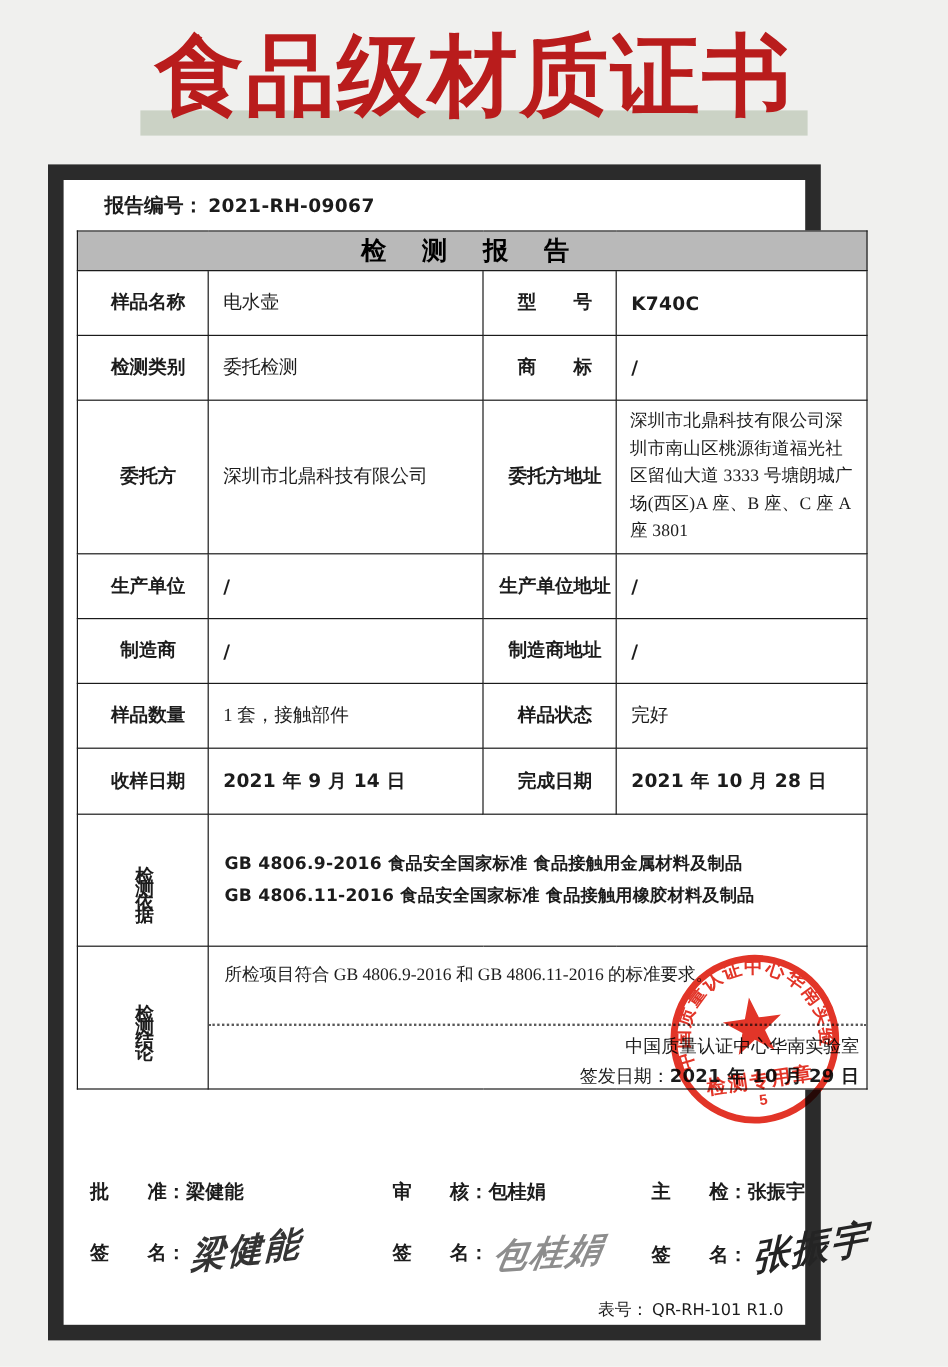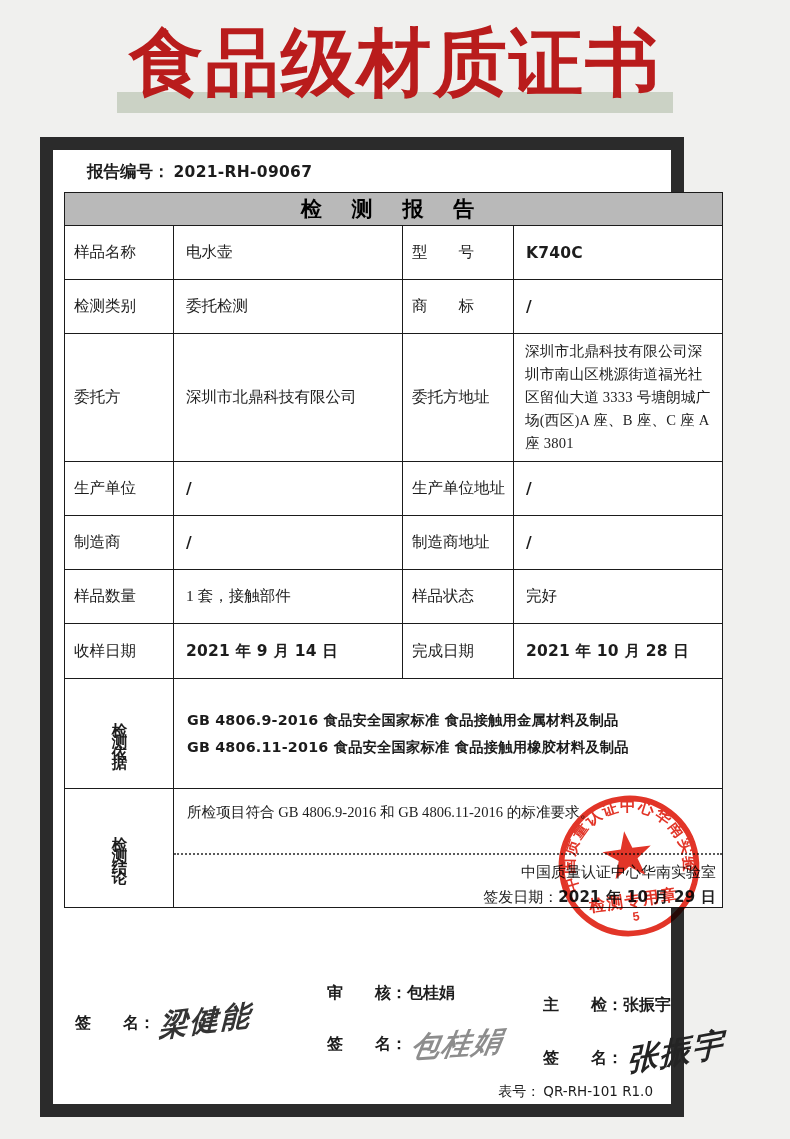--- a/index.html
+++ b/index.html
@@ -51,21 +51,21 @@
     position: absolute; left: 11px; top: 42px;
     border-collapse: collapse; table-layout: fixed; width: 658px;
     z-index: 1; background: #fff;
   }
   table.report td { border: 1.7px solid #1b1b1b; vertical-align: middle; }
   tr.hdr td {
     background: #b9b9b9; text-align: center;
     font-family: "Liberation Sans", sans-serif; font-weight: 700;
     font-size: 21px; letter-spacing: 12px; color: #000;
   }
-  td.lbl { padding-left: 9px; font-weight: 400; font-size: 15.5px; }
+  td.lbl { padding-left: 9px; font-weight: 700; font-size: 15.5px; text-align: center; }
   td.val { padding-left: 12px; font-size: 15.5px; }
   .lat {
     font-family: "DejaVu Sans", sans-serif; font-weight: 700; font-size: 14.5px;
     letter-spacing: .2px;
   }
   td.addr {
     padding: 6px 8px 6px 11px; font-size: 14.6px; line-height: 23px;
     letter-spacing: .2px;
   }
   td.vlbl { text-align: center; }
@@ -86,21 +86,21 @@
     position: absolute; left: 500px; top: 640px; width: 152px; height: 152px;
     transform: rotate(-8deg);
     opacity: .93; mix-blend-mode: multiply;
     z-index: 6; pointer-events: none;
   }
   svg.stamp text { font-family: "Liberation Sans", sans-serif; font-weight: 700; }
   
   .appr { position: absolute; top: 833px; width: 240px; }
   .appr-1 { left: 22px; }
   .appr-2 { left: 274px; }
-  .appr-3 { left: 490px; width: 200px; margin-top: 12px; }
+  .appr-3 { left: 490px; width: 200px; }
   .appr-line { font-size: 16px; font-weight: 600; white-space: nowrap; }
   .appr-line .name { font-weight: 600; }
   .sign-line { margin-top: 16px; height: 52px; }
   .sig {
     display: inline-block; font-style: italic; font-weight: 600;
     font-size: 29px; margin-left: 4px; letter-spacing: 2px;
     transform: rotate(-7deg) skewX(-8deg); transform-origin: left center;
     position: relative; top: 8px;
   }
   .sig-1 { color: #343434; }
@@ -207,20 +207,21 @@
       <polygon fill="#e02517" points="80,43 86.2,61.5 105.7,61.7 90,73.2 95.9,91.8 80,80.5 64.1,91.8 70,73.2 54.3,61.7 73.8,61.5"></polygon>
       <defs>
         <path id="stamp-arc" d="M 25.5 99.8 A 58 58 0 1 1 134.5 99.8" fill="none"></path>
       </defs>
       <text font-size="16.5" fill="#e02517" letter-spacing="1.5"><textPath href="#stamp-arc" startOffset="2">中国质量认证中心华南实验室</textPath></text>
       <text x="80" y="122" text-anchor="middle" font-size="17" fill="#e02517" letter-spacing="2">检测专用章</text>
       <text x="80" y="138" text-anchor="middle" font-size="13" fill="#e02517">5</text>
     </svg>
 
     <div class="appr appr-1">
+      <div class="appr-line"><span>批　　准：</span><span class="name">梁健能</span></div>
       <div class="appr-line sign-line"><span>签　　名：</span><span class="sig sig-1">梁健能</span></div>
     </div>
     <div class="appr appr-2">
       <div class="appr-line"><span>审　　核：</span><span class="name">包桂娟</span></div>
       <div class="appr-line sign-line"><span>签　　名：</span><span class="sig sig-2">包桂娟</span></div>
     </div>
     <div class="appr appr-3">
       <div class="appr-line"><span>主　　检：</span><span class="name">张振宇</span></div>
       <div class="appr-line sign-line"><span>签　　名：</span><span class="sig sig-3">张振宇</span></div>
     </div>

